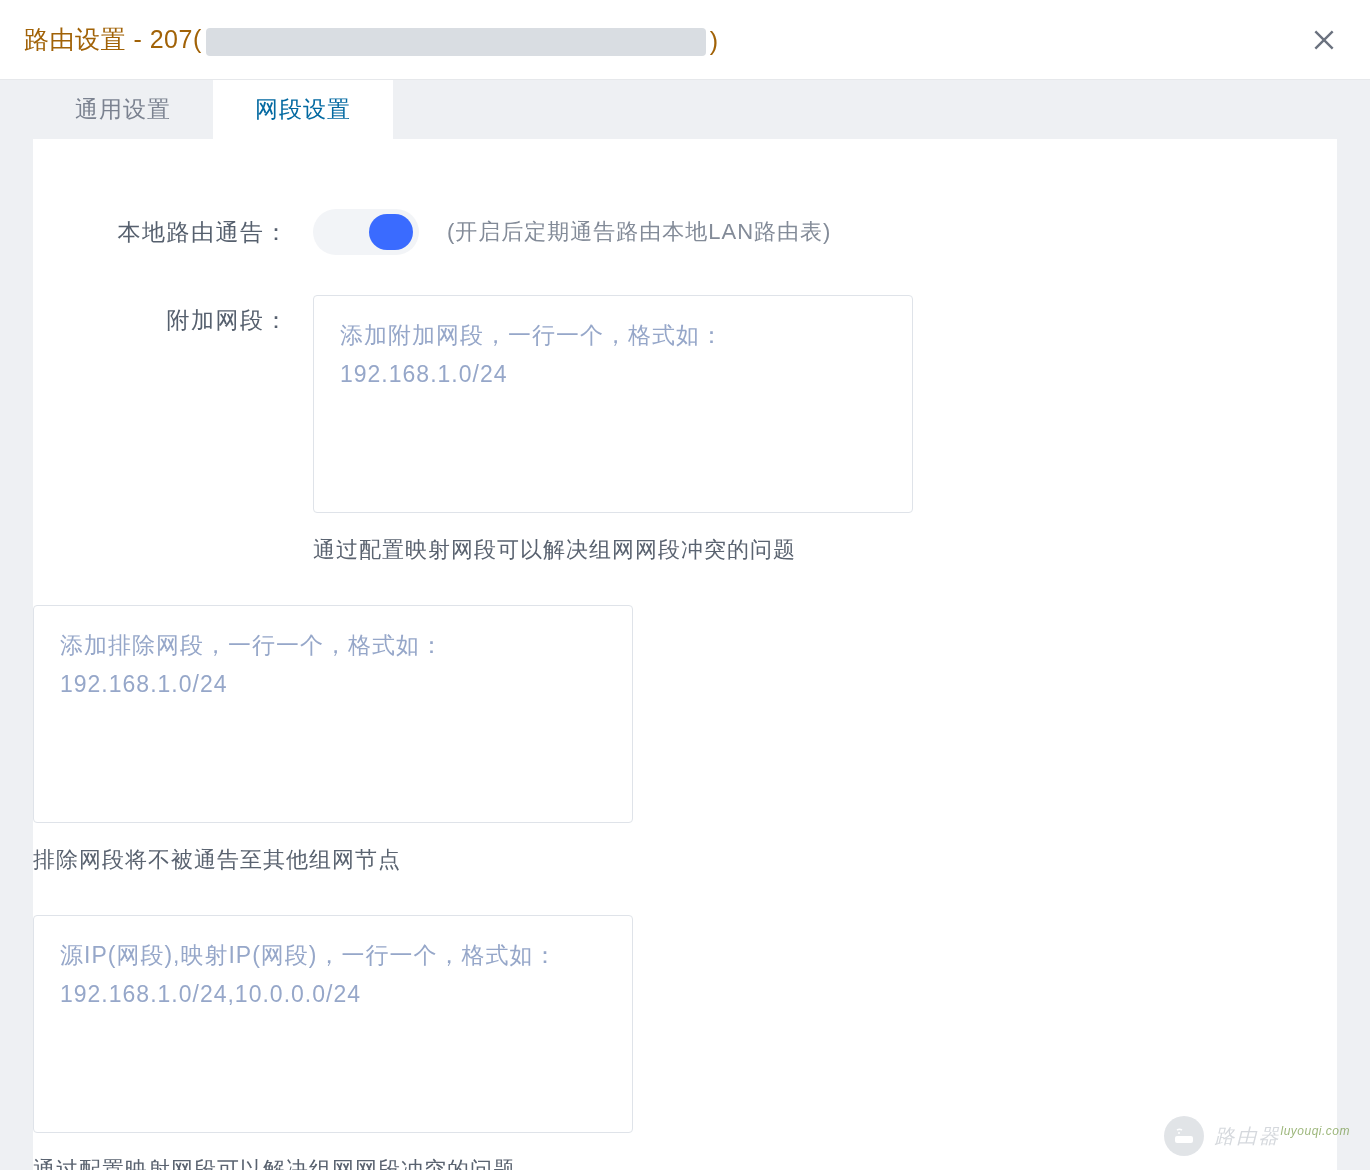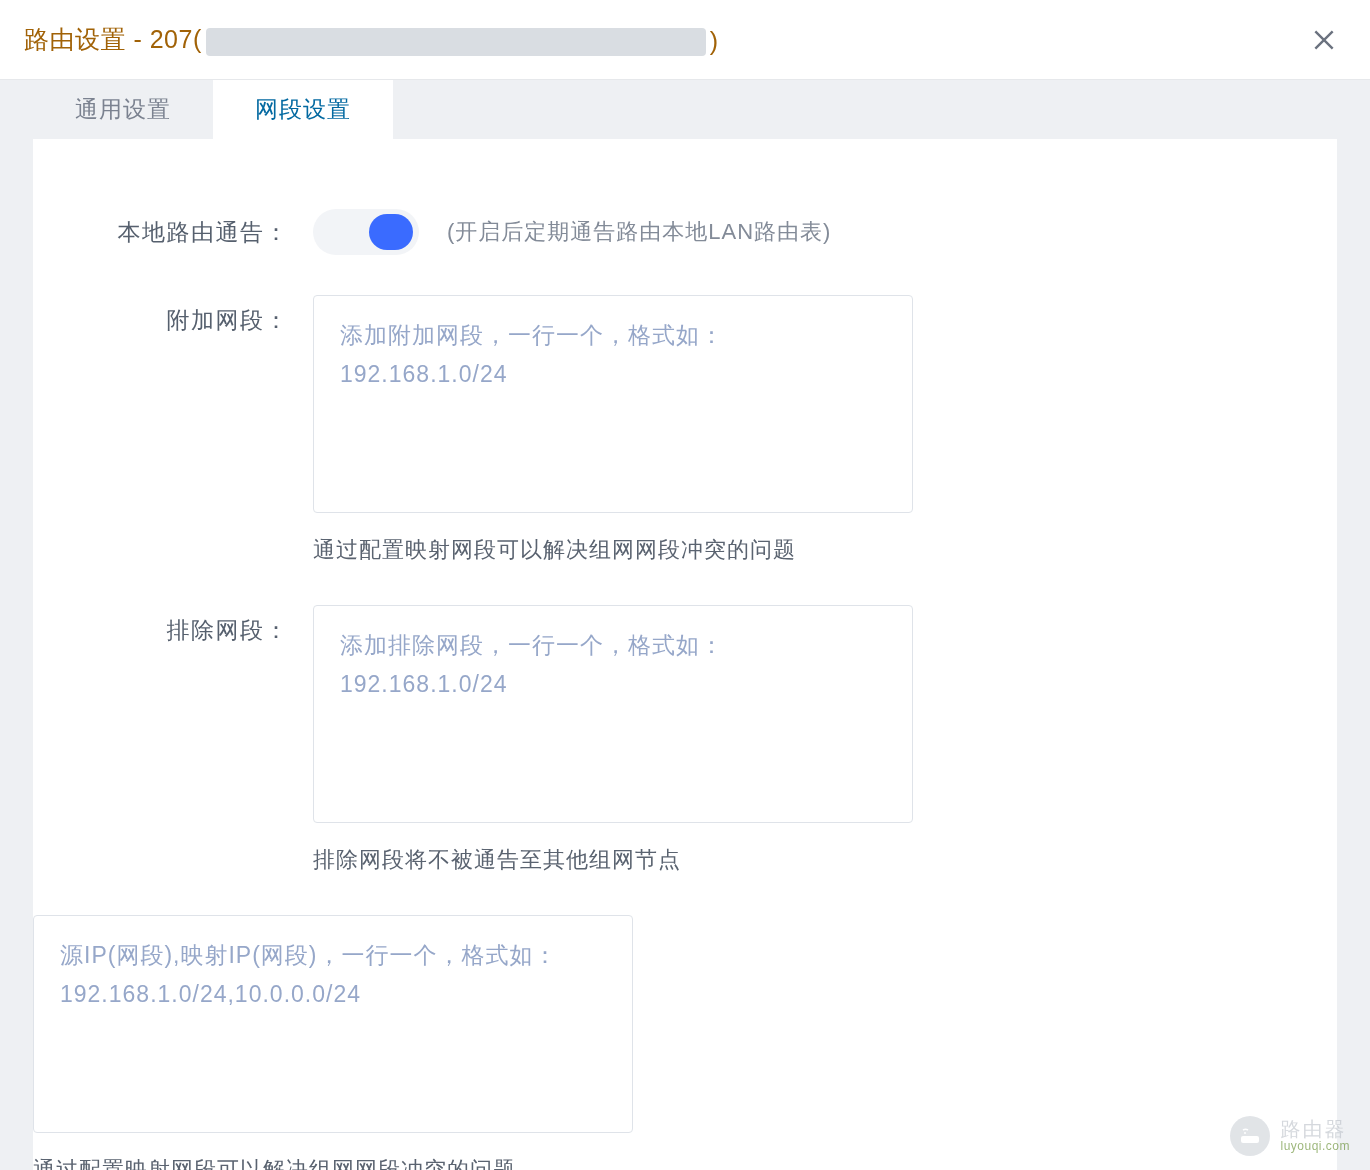--- a/index.html
+++ b/index.html
@@ -164,22 +164,22 @@
   .wm-circle {
     width: 40px; height: 40px;
     border-radius: 50%;
     background: #c9ced5;
     display: flex;
     align-items: center;
     justify-content: center;
   }
   .wm-text {
     display: flex;
-    flex-direction: column;
     line-height: 1.1;
+    font-style: italic;
   }
   .wm-main { font-size: 20px; color: #b4bac2; font-weight: 500; letter-spacing: 2px; }
   .wm-sub  { font-size: 12px; color: #4d7c0f; letter-spacing: 0.5px; }
 </style>
 </head>
 <body>
 
 <div class="modal-header">
   <div class="modal-title">
     <span>路由设置 - 207(</span>
@@ -212,21 +212,20 @@
 
   <div class="form-row">
     <div class="form-label">附加网段：</div>
     <div class="form-control">
       <textarea class="textarea" placeholder="添加附加网段，一行一个，格式如：192.168.1.0/24" style=""></textarea>
       <div class="field-help">通过配置映射网段可以解决组网网段冲突的问题</div>
     </div>
   </div>
 
   <div class="form-row">
-    <div class="form-label">排除网段：</div>
     <div class="form-control">
       <textarea class="textarea" placeholder="添加排除网段，一行一个，格式如：192.168.1.0/24" style=""></textarea>
       <div class="field-help">排除网段将不被通告至其他组网节点</div>
     </div>
   </div>
 
   <div class="form-row">
     <div class="form-control">
       <textarea class="textarea" placeholder="源IP(网段),映射IP(网段)，一行一个，格式如：192.168.1.0/24,10.0.0.0/24" style=""></textarea>
       <div class="field-help">通过配置映射网段可以解决组网网段冲突的问题。</div>

